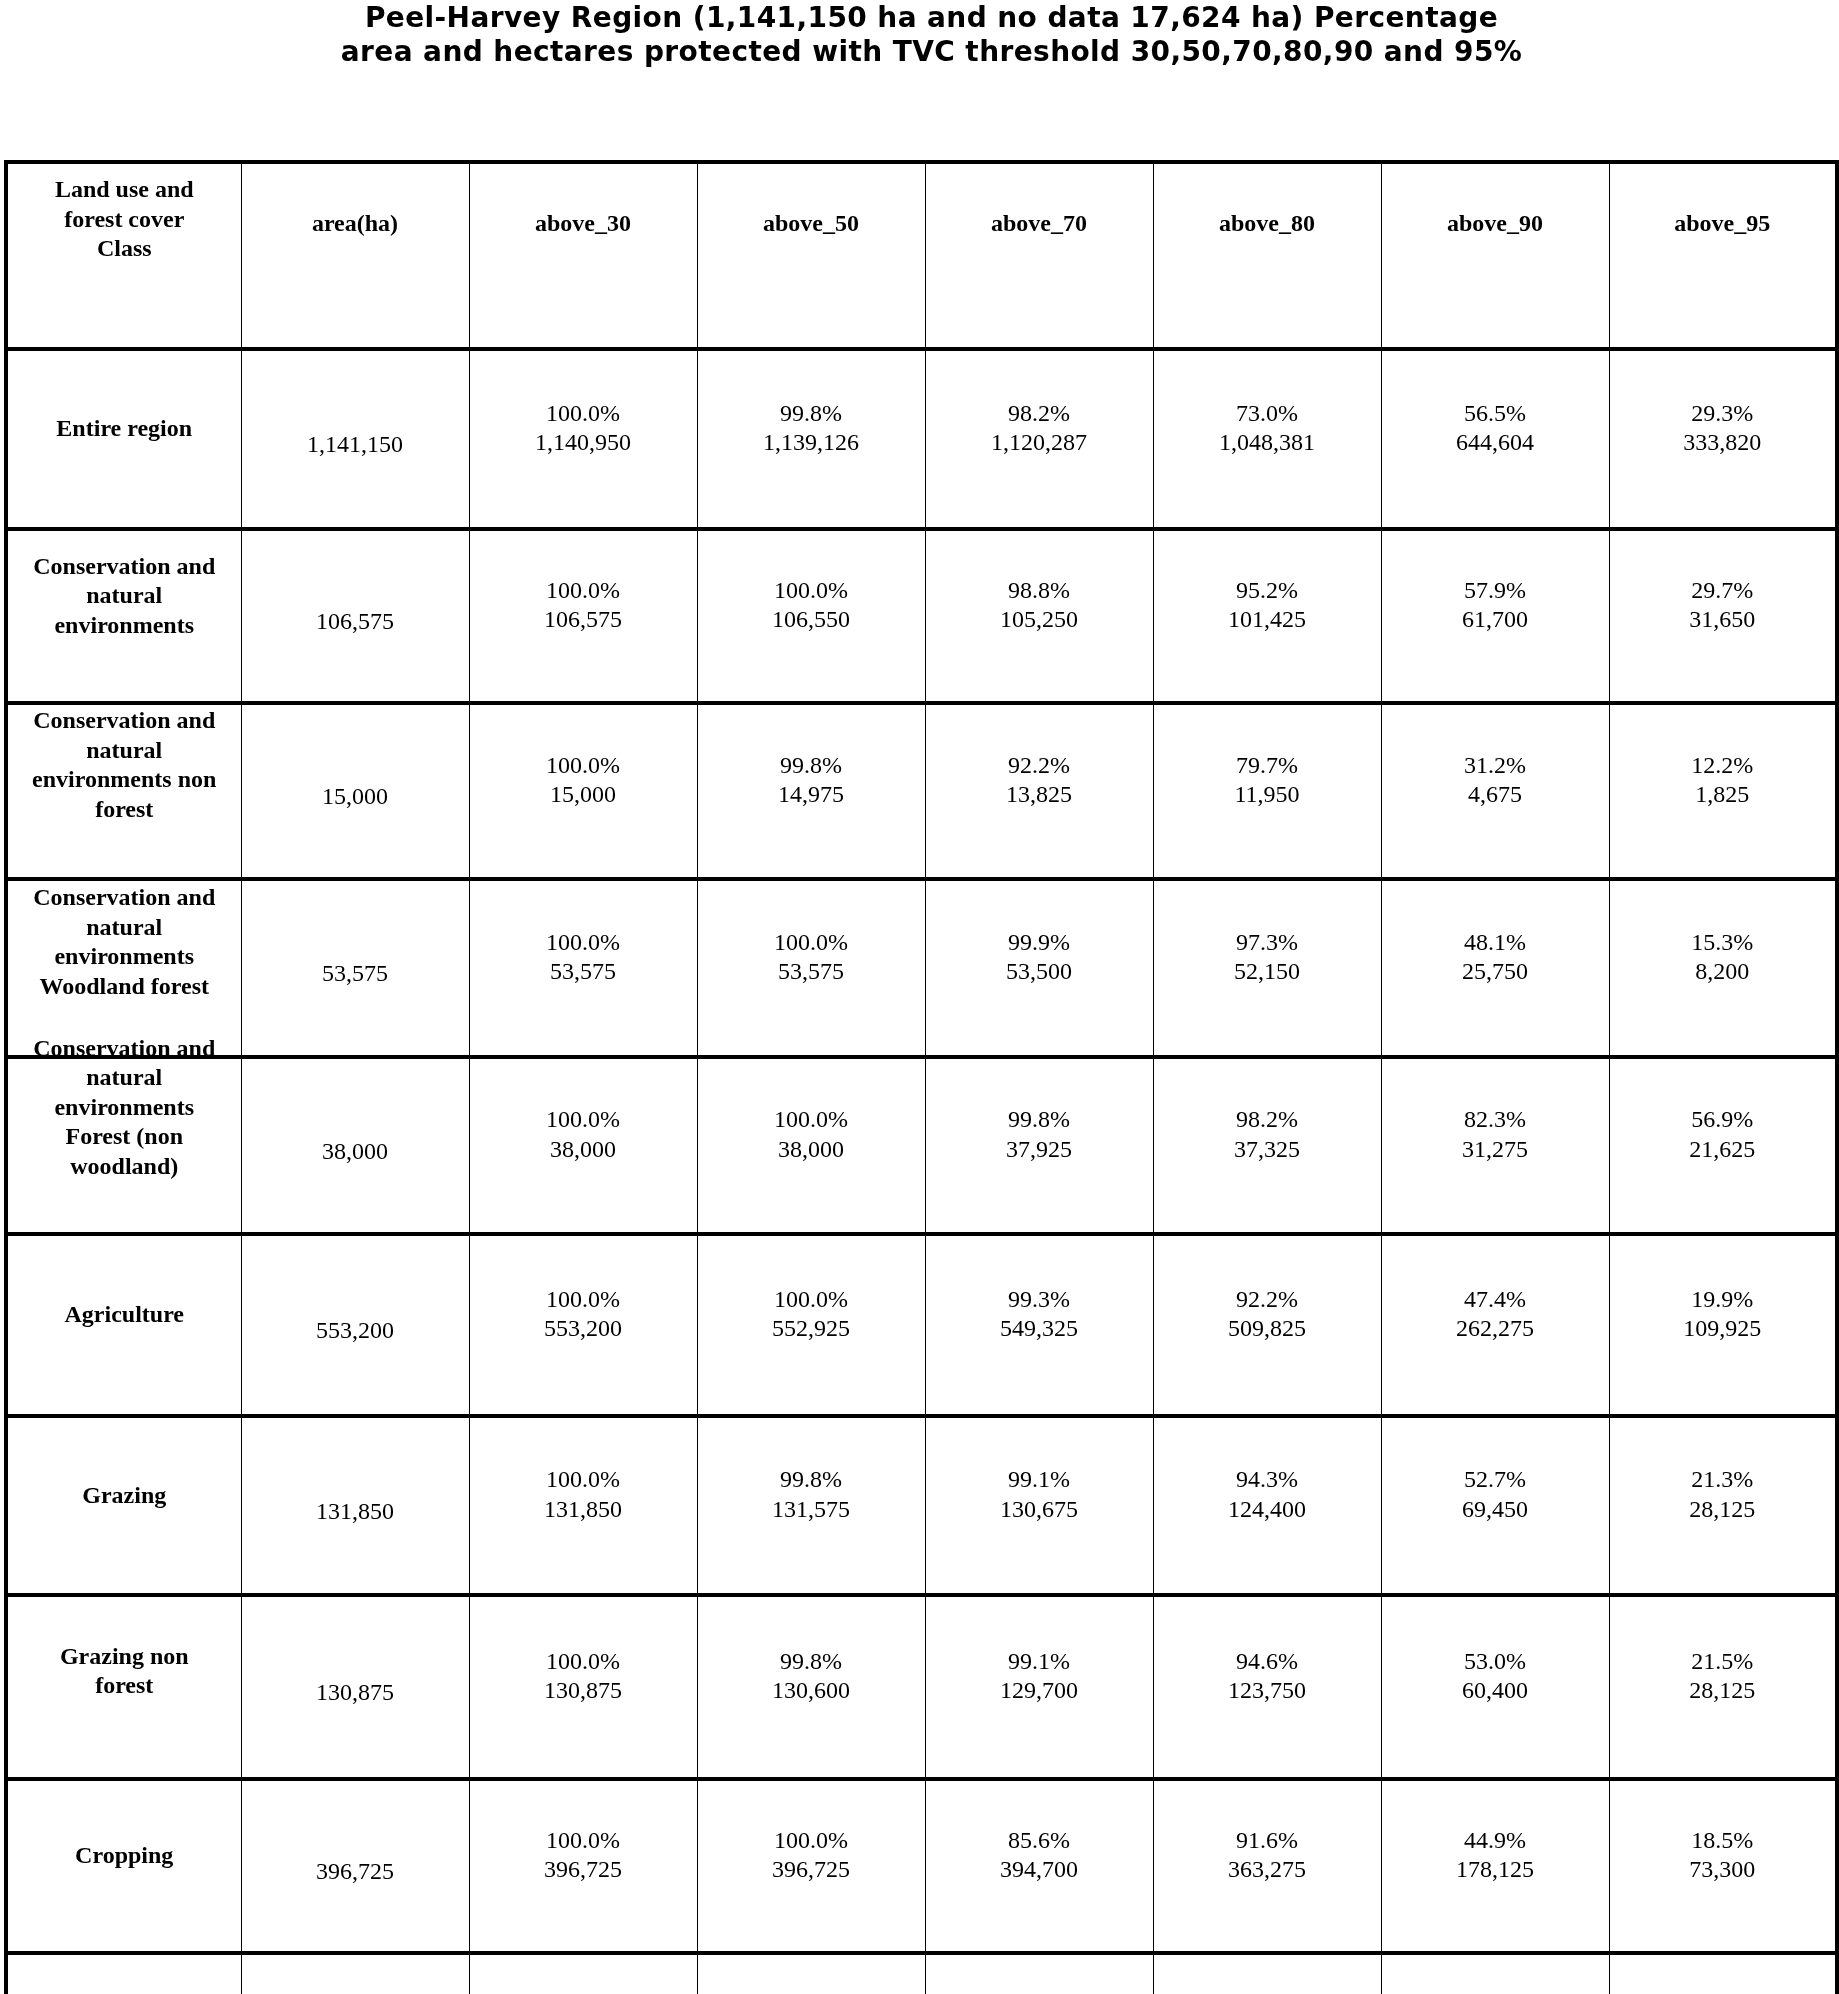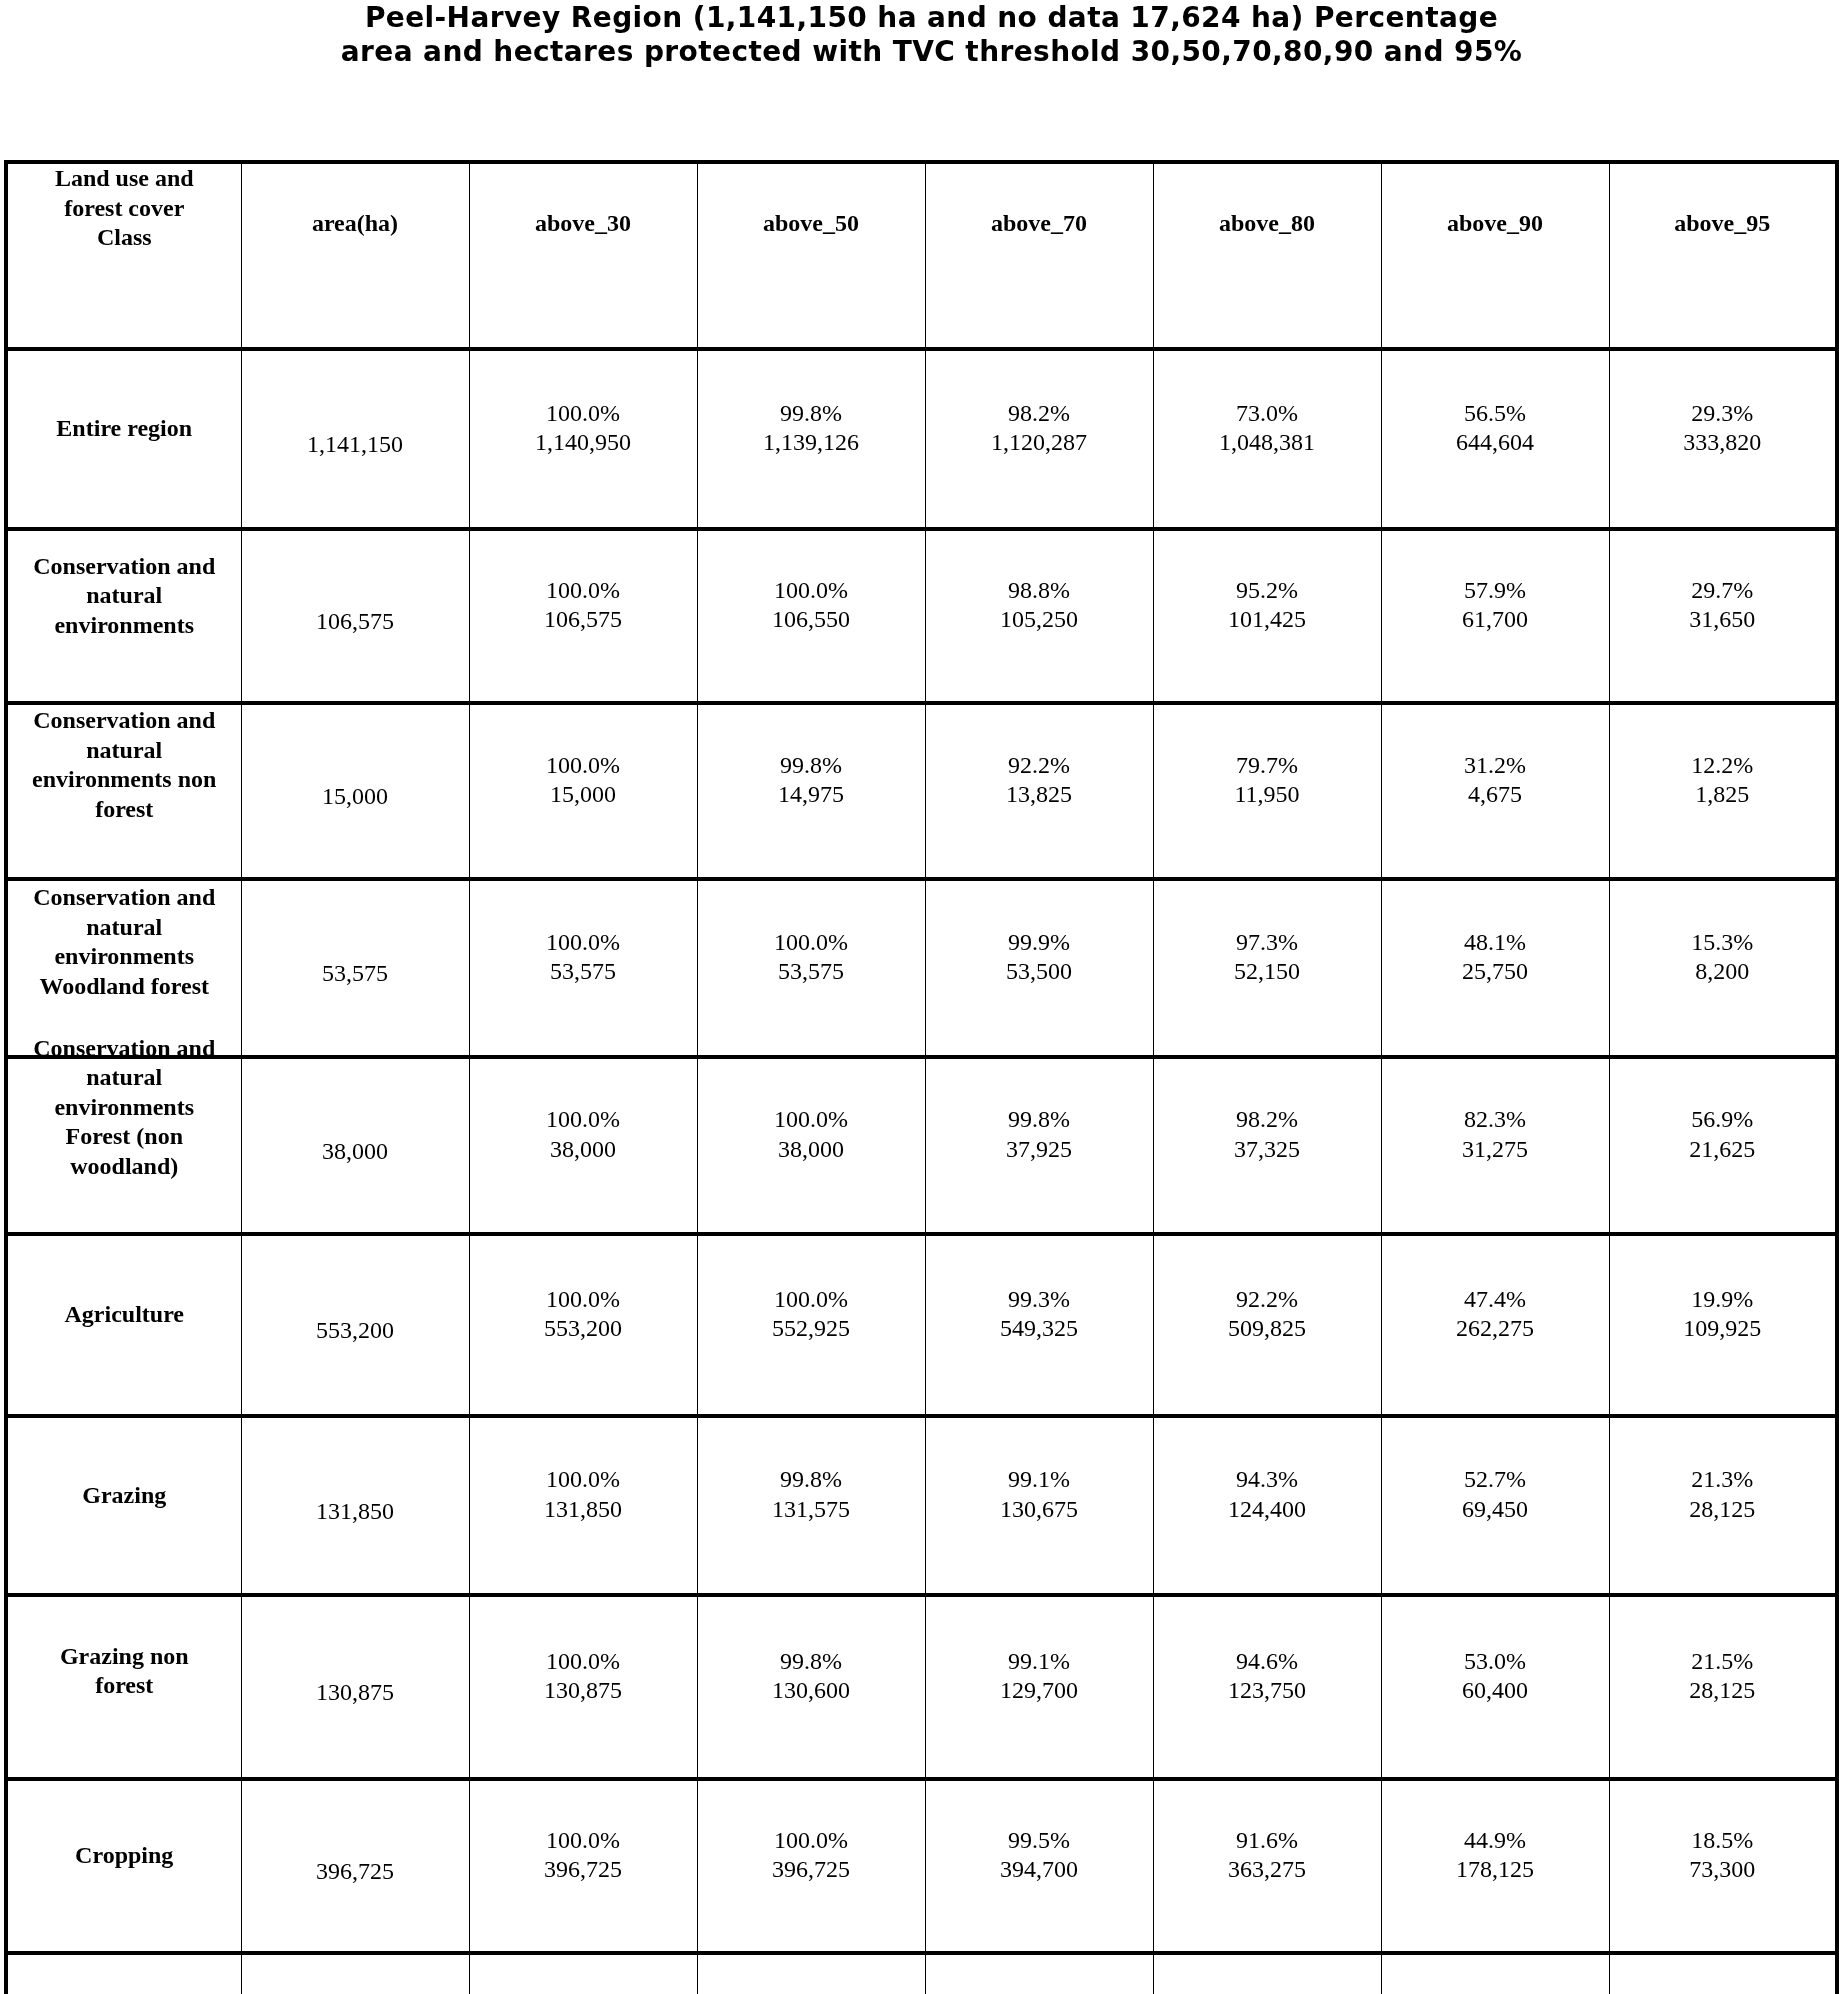--- a/index.html
+++ b/index.html
@@ -11,21 +11,21 @@
          font-size:28px;line-height:34px;letter-spacing:0.4px}
   
   table.tbl{position:absolute;left:4px;top:160px;width:1831px;
             border-collapse:collapse;table-layout:fixed;border:4.8px solid #000}
   .tbl td{border:1.6px solid #000;border-top-width:4.8px;border-bottom-width:4.8px;
           text-align:center;vertical-align:middle;padding:0;
           font-size:24px;line-height:29.5px;overflow:visible}
   .tbl td.hdr{font-weight:bold}
   .tbl td.hdr .hv{transform:translateY(-32px)}
   .tbl td.hdr-first{vertical-align:top}
-  .tbl td.hdr-first .lbl{padding-top:0;transform:none}
+  .tbl td.hdr-first .lbl{padding-top:11px;transform:none}
   .lbl{font-weight:bold;white-space:pre-line}
   .stack{transform:translateY(-11.2px)}
   .area{transform:translateY(5.6px)}
   .sh25{transform:translateY(-10px)}
   .sh40{transform:translateY(-16px)}
   .sh50{transform:translateY(-20px)}
   .sh65{transform:translateY(-26px)}
   .sh95{transform:translateY(-38px)}
 </style>
 </head>
@@ -466,21 +466,21 @@
             </div>
           </td>
       <td>
             <div class="stack">
               <div>100.0%</div>
               <div>396,725</div>
             </div>
           </td>
       <td>
             <div class="stack">
-              <div>99.5%</div>
+              <div>85.6%</div>
               <div>394,700</div>
             </div>
           </td>
       <td>
             <div class="stack">
               <div>91.6%</div>
               <div>363,275</div>
             </div>
           </td>
       <td>

